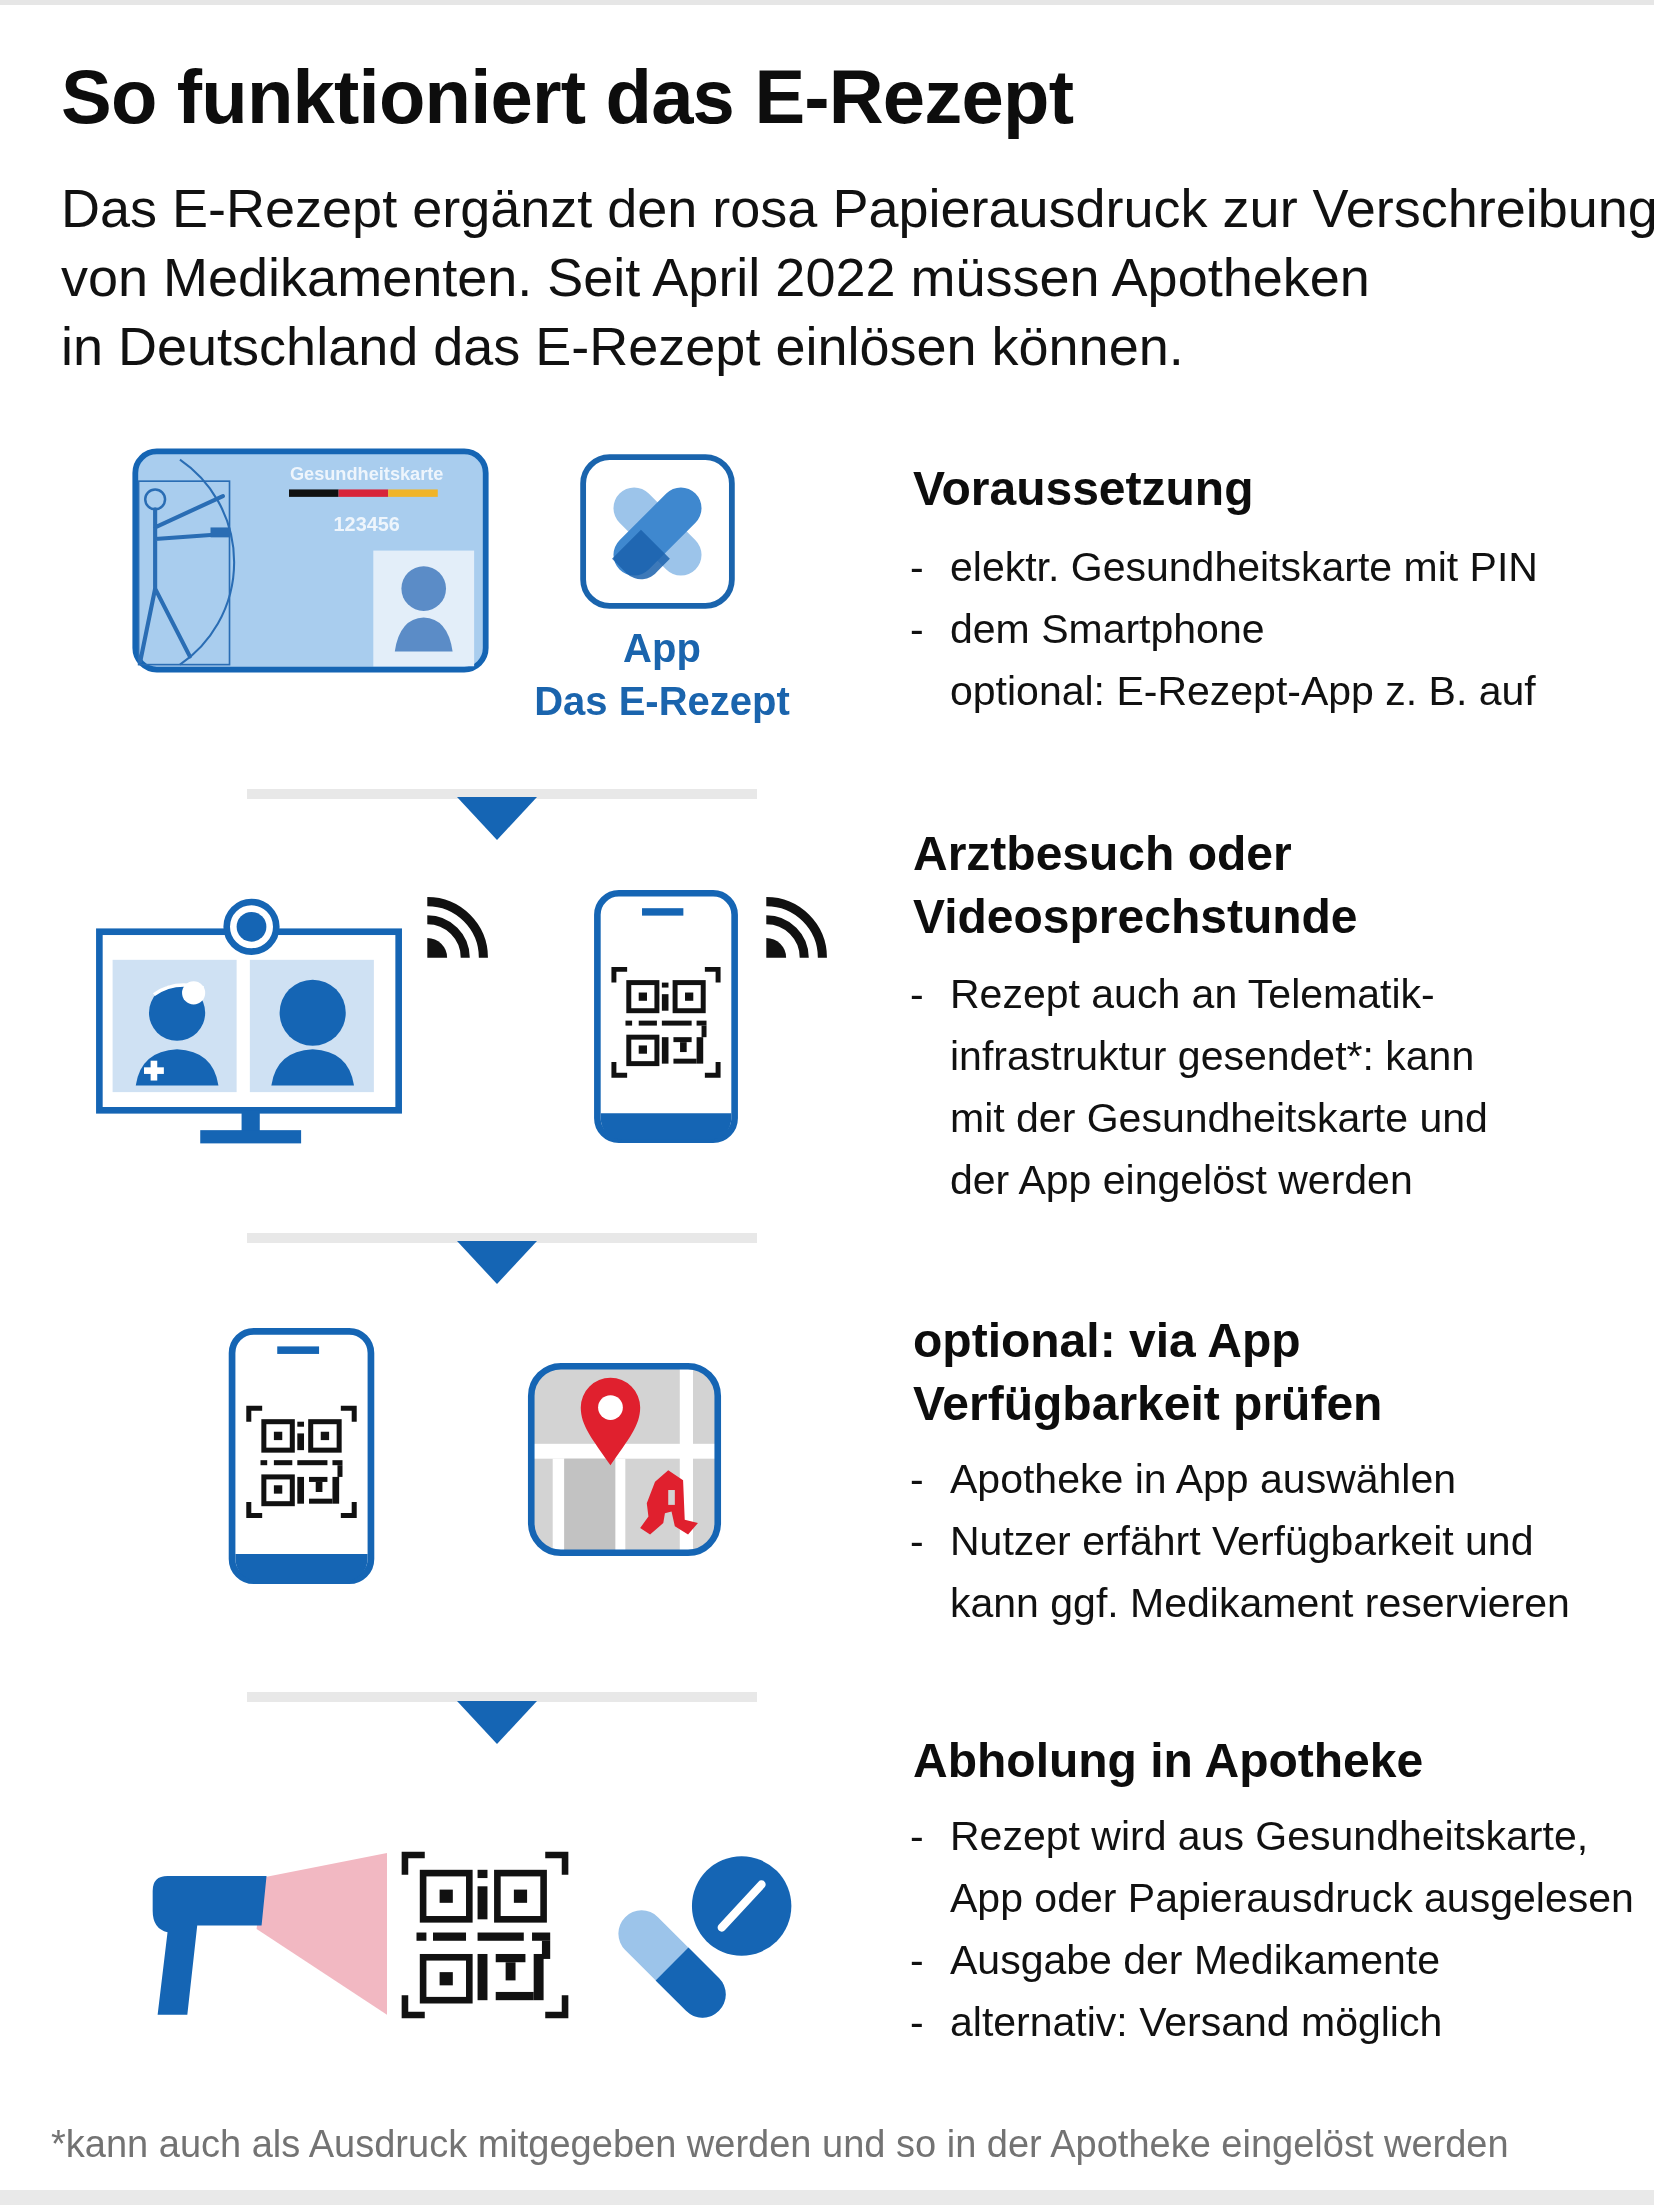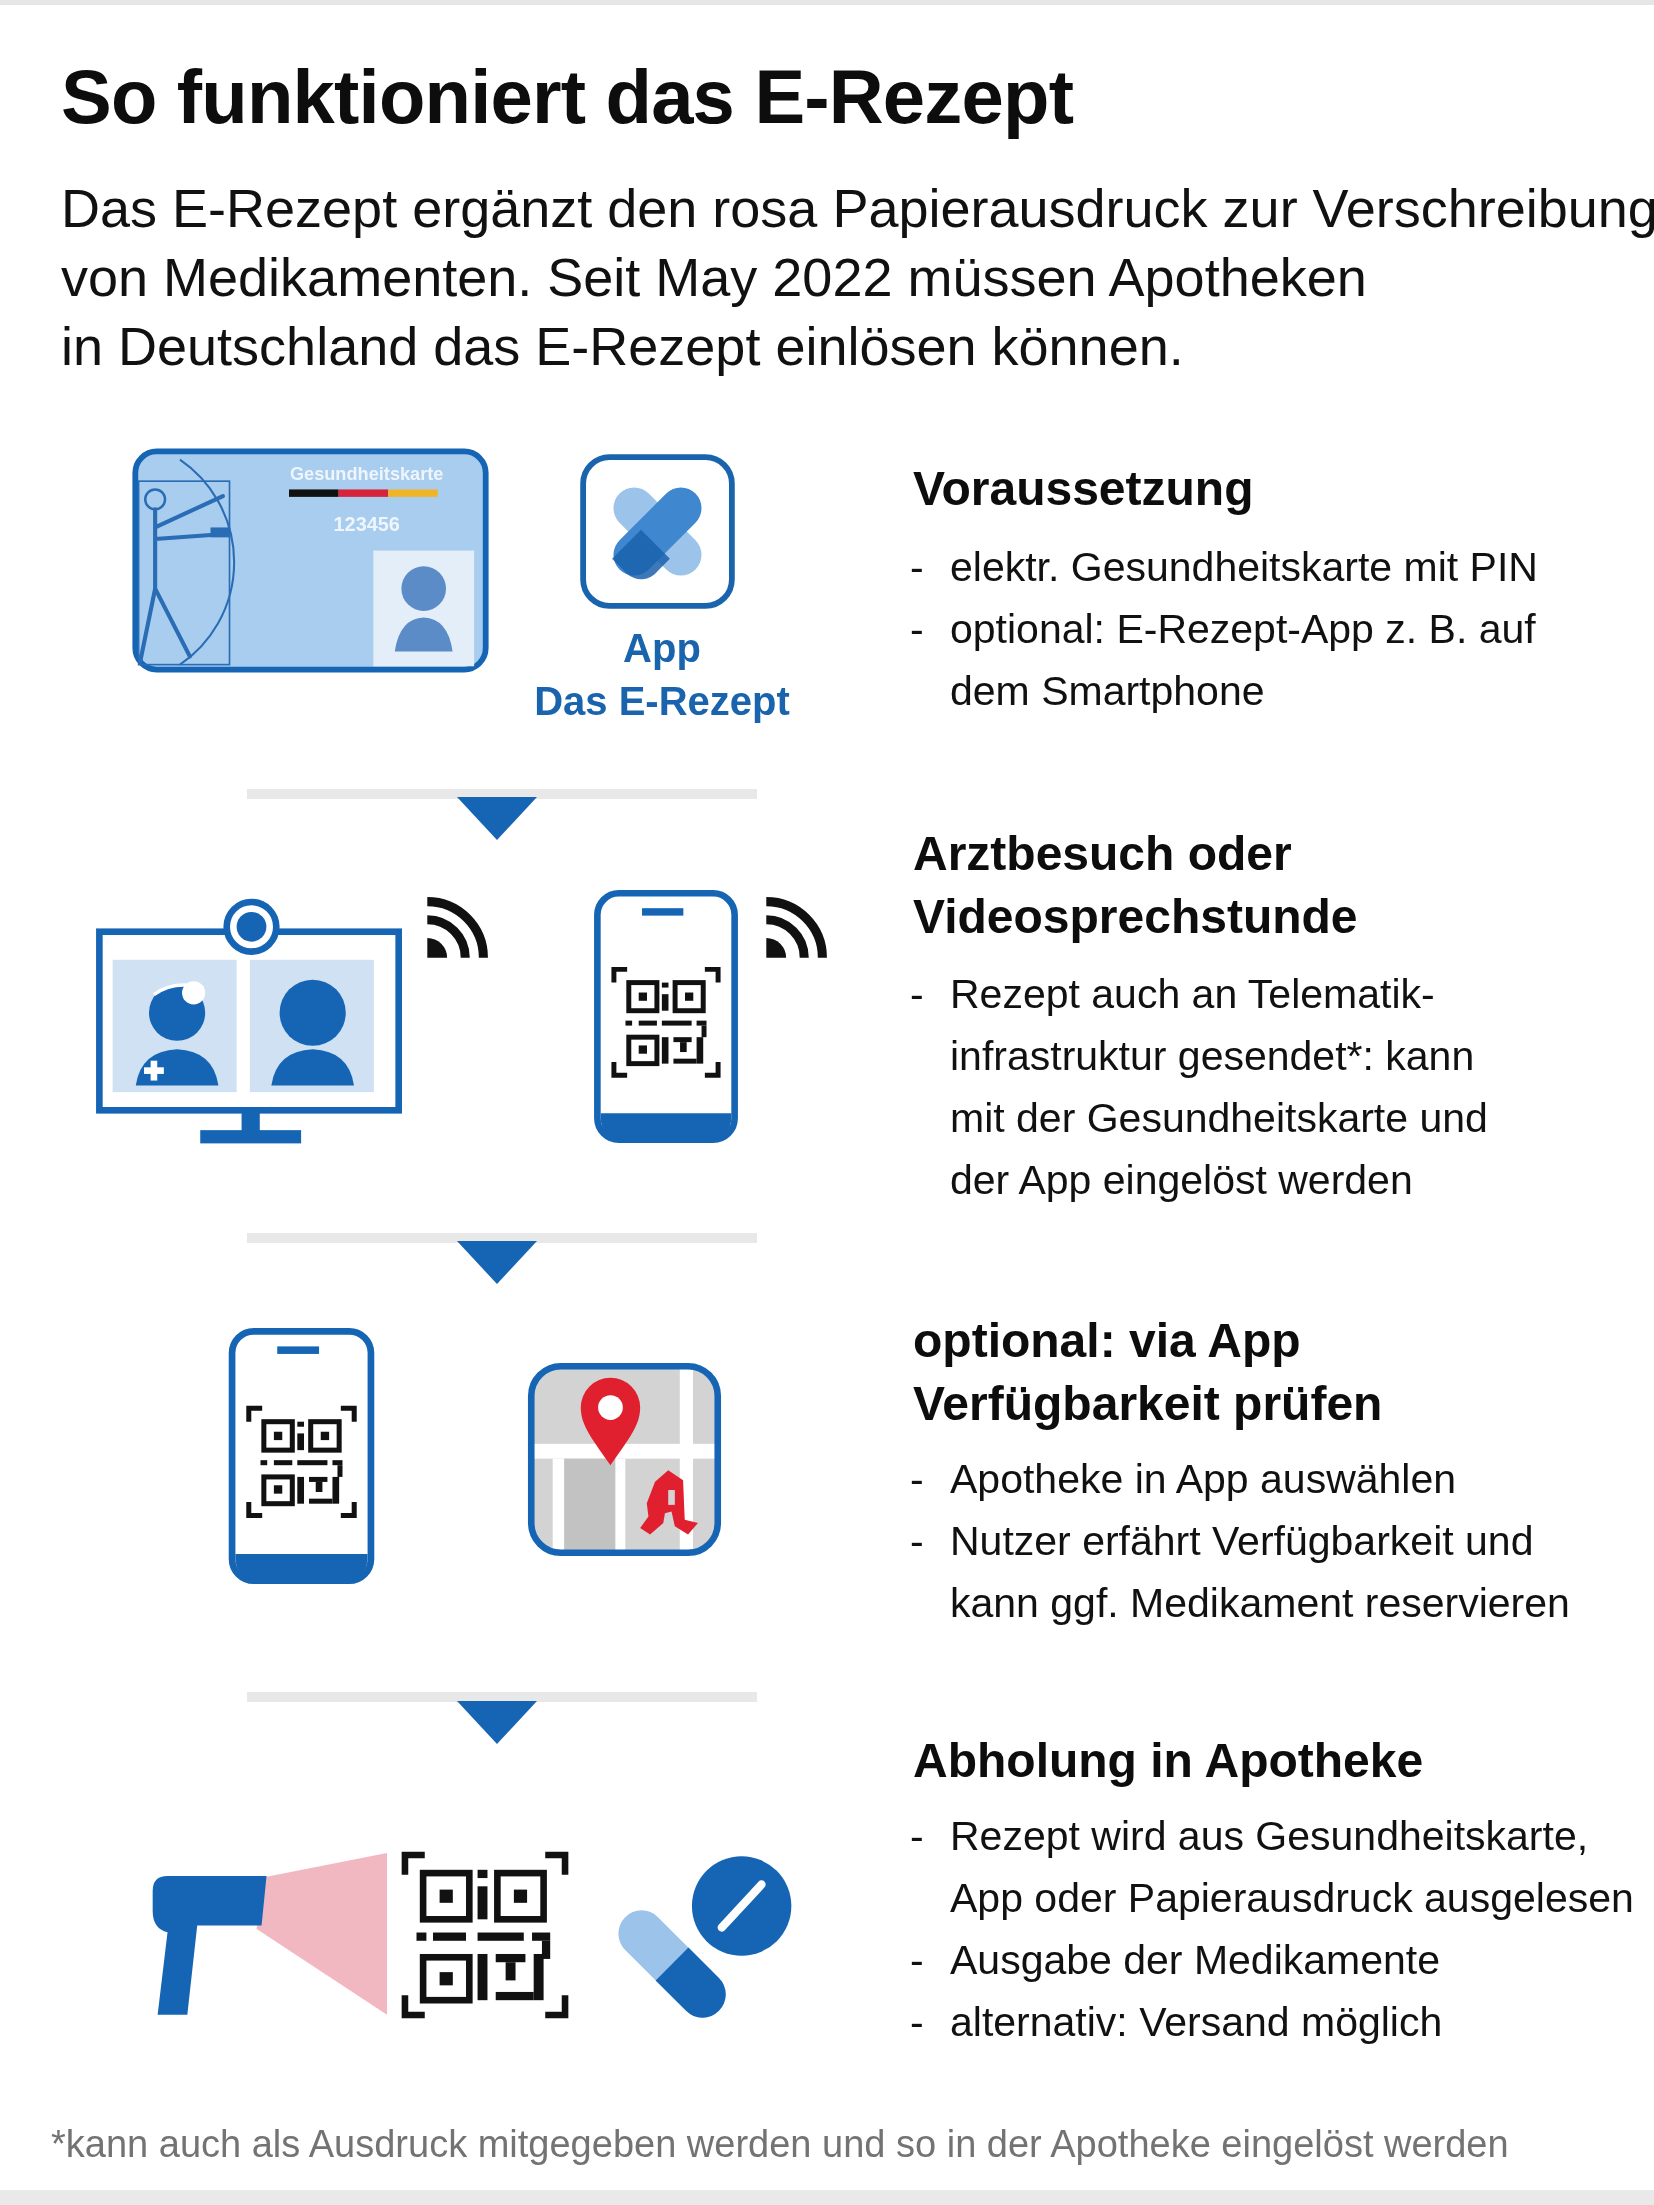--- a/index.html
+++ b/index.html
@@ -33,21 +33,21 @@
 </style>
 </head>
 <body>
 
 <div class="topbar"></div>
 
 <h1 class="title" style="margin:0">So funktioniert das E-Rezept</h1>
 
 <div class="intro">
   <div>Das E-Rezept ergänzt den rosa Papierausdruck zur Verschreibung</div>
-  <div>von Medikamenten. Seit May 2022 müssen Apotheken</div>
+  <div>von Medikamenten. Seit April 2022 müssen Apotheken</div>
   <div>in Deutschland das E-Rezept einlösen können.</div>
 </div>
 
 <div class="icon" style="left:132px;top:448px;width:423px;height:225px;">
   <svg width="357" height="225" viewBox="0 0 432 272">
     <rect x="4" y="4" width="424" height="264" rx="26" fill="#a9cdee" stroke="#1565b4" stroke-width="7"></rect>
 
     <rect x="8" y="40" width="110" height="222" fill="none" stroke="#2a6db4" stroke-width="2"></rect>
     <path d="M58 14 A150 150 0 0 1 58 262" fill="none" stroke="#2a6db4" stroke-width="2.5"></path>
     <circle cx="28" cy="62" r="12" fill="none" stroke="#2a6db4" stroke-width="3"></circle>
@@ -81,22 +81,22 @@
 <div class="section-title" style="top:457px;">
   <div>Voraussetzung</div>
 </div>
 <div class="bullets" style="top:536px;">
   <div class="bullet">
     <span class="dash">-</span>
     <span class="line">elektr. Gesundheitskarte mit PIN</span>
   </div>
   <div class="bullet">
     <span class="dash">-</span>
+    <span class="line">dem Smartphone</span>
     <span class="line">optional: E-Rezept-App z. B. auf</span>
-    <span class="line">dem Smartphone</span>
   </div>
 </div>
 
 <div class="divider" style="top:789px;"></div>
 <div class="arrow" style="left:457px;top:797px;"></div>
 
 <div class="icon" style="left:96px;top:897px;width:311px;height:253px;">
   <svg width="311" height="253" viewBox="0 0 376 306">
     <rect x="4" y="42" width="362" height="216" fill="#fff" stroke="#1565b4" stroke-width="8"></rect>
     <circle cx="188" cy="36" r="30" fill="#fff" stroke="#1565b4" stroke-width="8"></circle>

